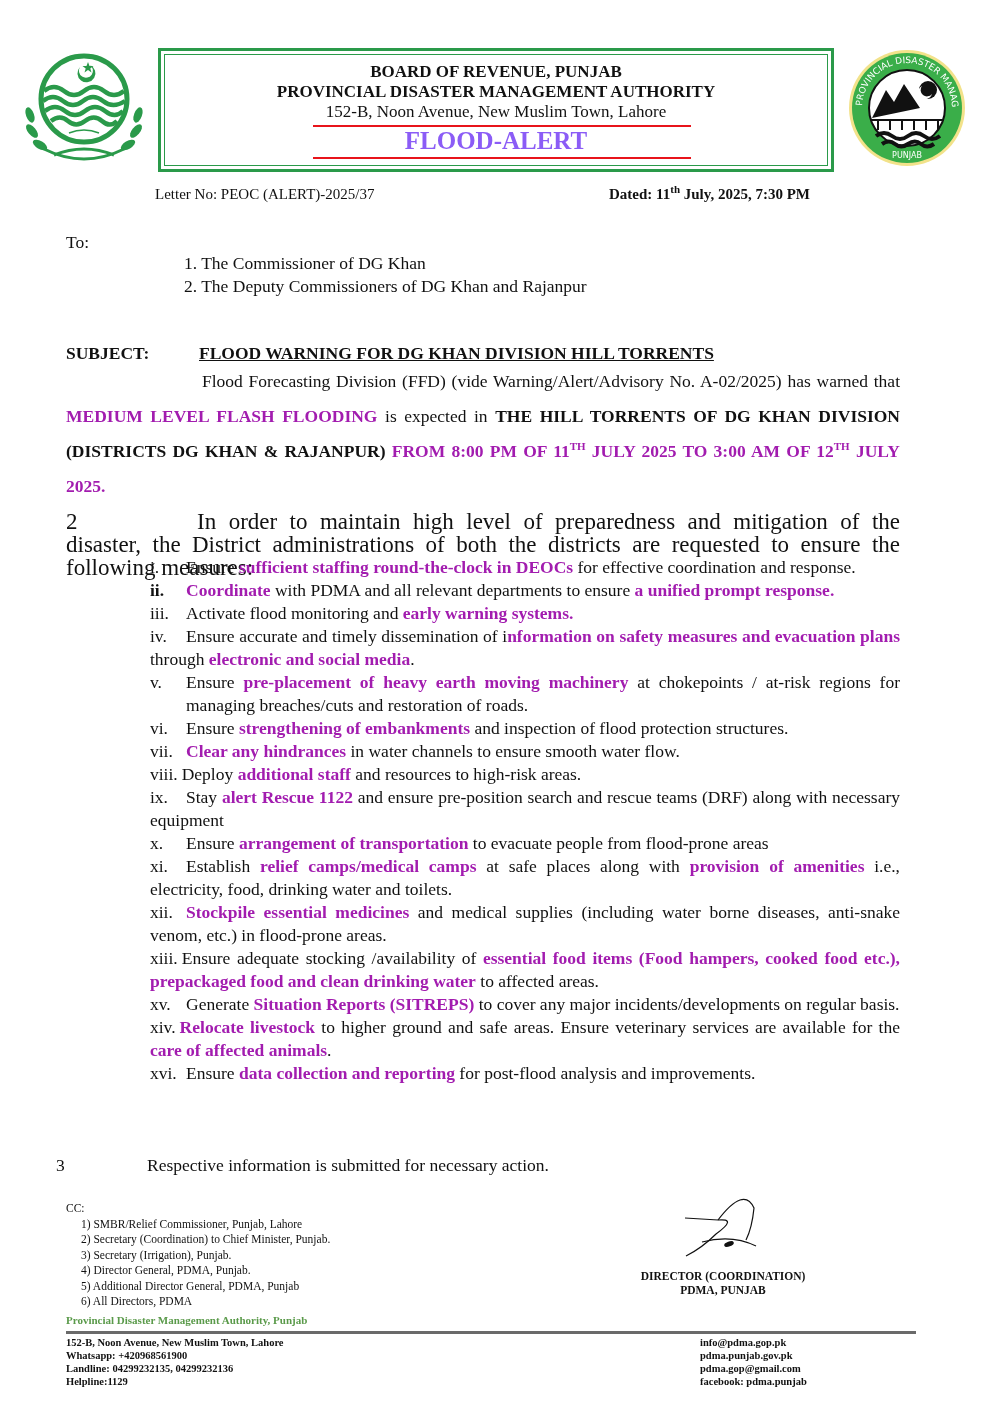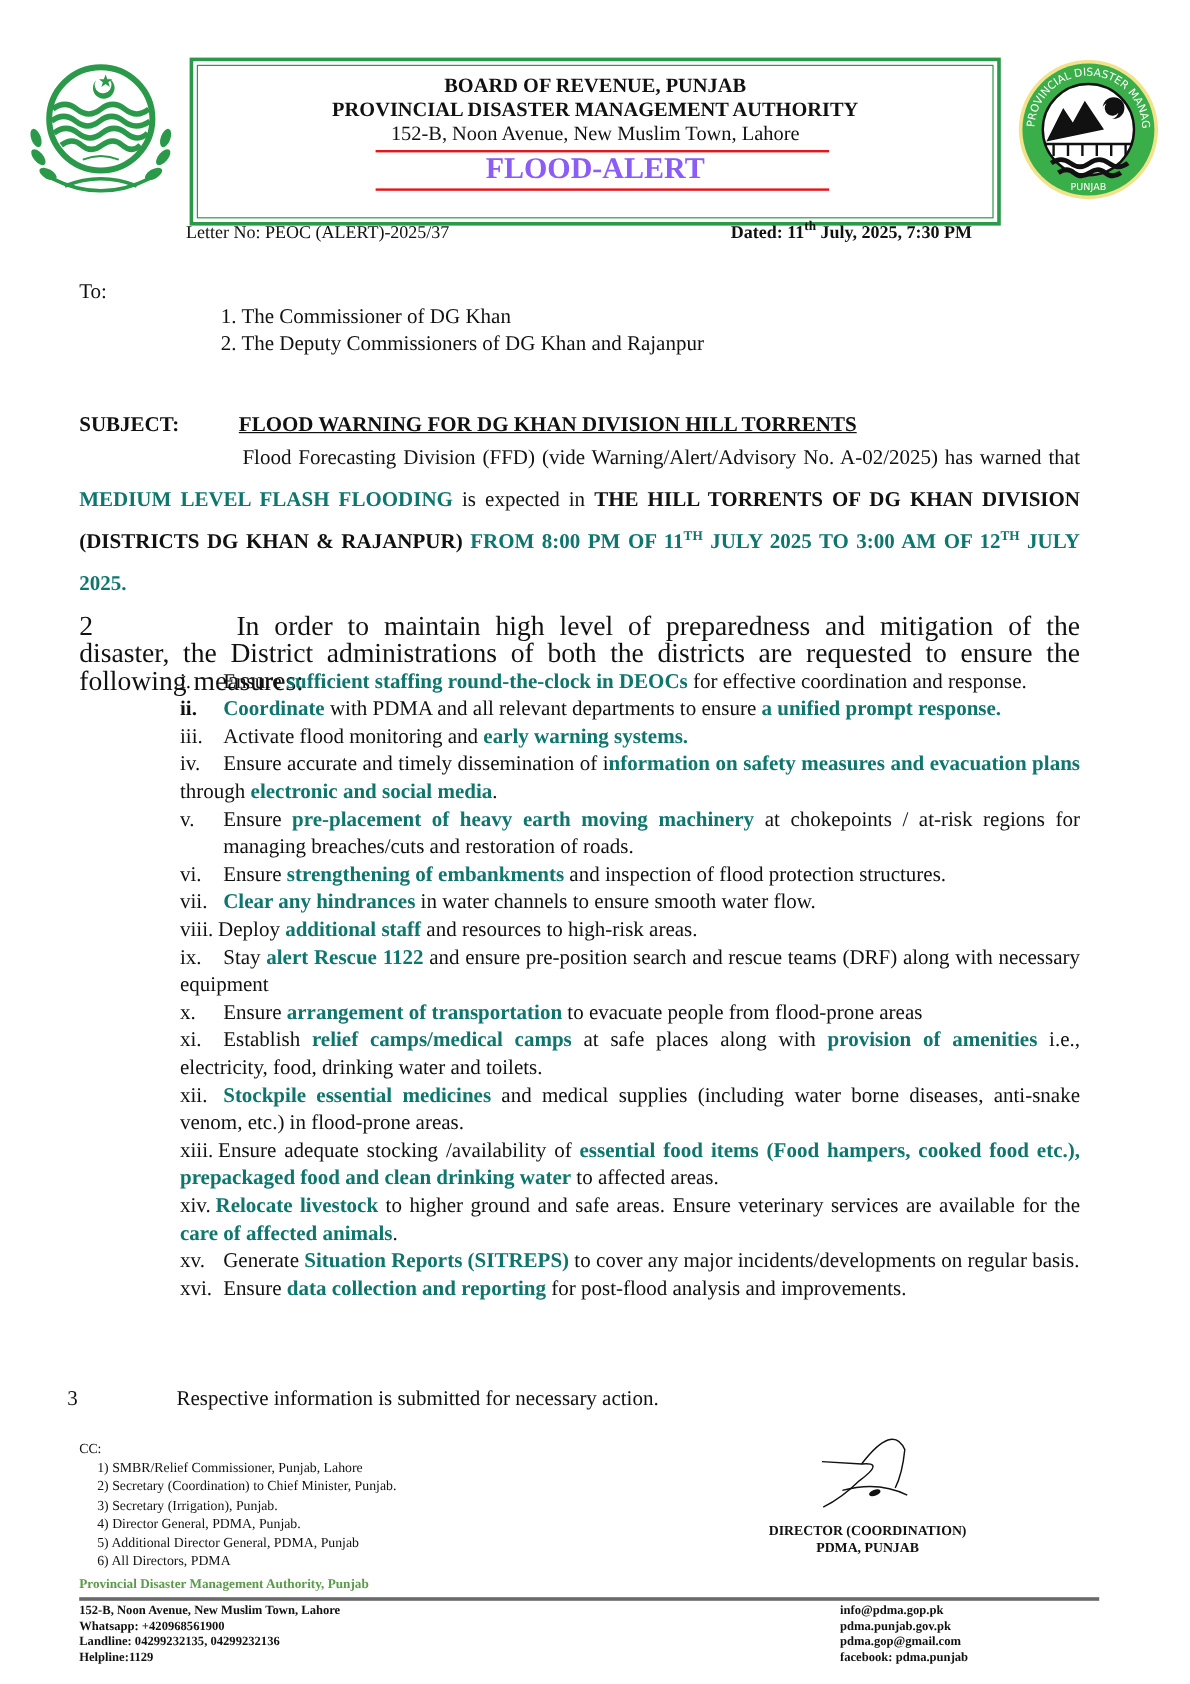--- a/index.html
+++ b/index.html
@@ -1,26 +1,26 @@
 <!DOCTYPE html>
 <html><head>
 <meta charset="utf-8">
 <style>
   html, body { margin:0; padding:0; background:#ffffff; }
   body { width:992px; height:1403px; position:relative; overflow:hidden;
          font-family:"Liberation Serif", serif; color:#111; }
   .abs { position:absolute; }
-  .red { color:#0f766e; }
+  .red { color:#a21caf; }
   .b { font-weight:bold; }
   .sup { font-size:11px; vertical-align:super; line-height:0; }
 
   
   #logo-left { left:14px; top:45px; width:140px; height:120px; }
   #logo-right { left:842px; top:46px; width:130px; height:124px; }
-  #header-box { left:158px; top:48px; width:676px; height:140px;
+  #header-box { left:158px; top:48px; width:676px; height:124px;
                 border:3px solid #2a9a4a; box-sizing:border-box; }
   #header-box-inner { position:absolute; left:3px; top:3px; right:3px; bottom:3px;
                       border:1.5px solid #2a9a4a; }
   .hdr-line { position:absolute; left:0; right:0; text-align:center; }
   #hdr-1 { top:11px; font-size:17px; font-weight:bold; }
   #hdr-2 { top:31px; font-size:17px; font-weight:bold; }
   #hdr-3 { top:51px; font-size:17px; }
   #hdr-rule-top { position:absolute; left:152px; width:378px; top:74px; height:2px; background:#e8141b; }
   #hdr-4 { top:76px; font-size:25px; font-weight:bold; color:#8b5cf6; }
   #hdr-rule-bot { position:absolute; left:152px; width:378px; top:106px; height:2px; background:#e8141b; }
@@ -152,22 +152,22 @@
     <div class="m-item"><span class="roman">iv.</span><span>Ensure accurate and timely dissemination of i</span><span class="red b">nformation on safety measures and evacuation plans</span><span> through </span><span class="red b">electronic and social media</span><span>.</span></div>
     <div class="m-item hang"><span class="roman">v.</span><span>Ensure </span><span class="red b">pre-placement of heavy earth moving machinery</span><span> at chokepoints / at-risk regions for managing breaches/cuts and restoration of roads.</span></div>
     <div class="m-item"><span class="roman">vi.</span><span>Ensure </span><span class="red b">strengthening of embankments</span><span> and inspection of flood protection structures.</span></div>
     <div class="m-item"><span class="roman">vii.</span><span class="red b">Clear any hindrances</span><span> in water channels to ensure smooth water flow.</span></div>
     <div class="m-item tight"><span class="roman">viii.</span><span>Deploy </span><span class="red b">additional staff</span><span> and resources to high-risk areas.</span></div>
     <div class="m-item"><span class="roman">ix.</span><span>Stay </span><span class="red b">alert Rescue 1122</span><span> and ensure pre-position search and rescue teams (DRF) along with necessary equipment</span></div>
     <div class="m-item"><span class="roman">x.</span><span>Ensure </span><span class="red b">arrangement of transportation</span><span> to evacuate people from flood-prone areas</span></div>
     <div class="m-item"><span class="roman">xi.</span><span>Establish </span><span class="red b">relief camps/medical camps</span><span> at safe places along with </span><span class="red b">provision of amenities</span><span> i.e., electricity, food, drinking water and toilets.</span></div>
     <div class="m-item"><span class="roman">xii.</span><span class="red b">Stockpile essential medicines</span><span> and medical supplies (including water borne diseases, anti-snake venom, etc.) in flood-prone areas.</span></div>
     <div class="m-item tight"><span class="roman">xiii.</span><span>Ensure adequate stocking /availability of </span><span class="red b">essential food items (Food hampers, cooked food etc.), prepackaged food and clean drinking water</span><span> to affected areas.</span></div>
+    <div class="m-item"><span class="roman">xv.</span><span>Generate </span><span class="red b">Situation Reports (SITREPS)</span><span> to cover any major incidents/developments on regular basis.</span></div>
     <div class="m-item tight"><span class="roman">xiv.</span><span class="red b">Relocate livestock</span><span> to higher ground and safe areas. Ensure veterinary services are available for the </span><span class="red b">care of affected animals</span><span>.</span></div>
-    <div class="m-item"><span class="roman">xv.</span><span>Generate </span><span class="red b">Situation Reports (SITREPS)</span><span> to cover any major incidents/developments on regular basis.</span></div>
     <div class="m-item"><span class="roman">xvi.</span><span>Ensure </span><span class="red b">data collection and reporting</span><span> for post-flood analysis and improvements.</span></div>
   </div>
 
 <div id="para3" class="abs"><span class="num">3</span><span>Respective information is submitted for necessary action.</span></div>
 
 <div id="cc-block" class="abs">
   <div>CC:</div>
   <ul id="cc-list">
     <li>1) SMBR/Relief Commissioner, Punjab, Lahore</li>
     <li>2) Secretary (Coordination) to Chief Minister, Punjab.</li>

